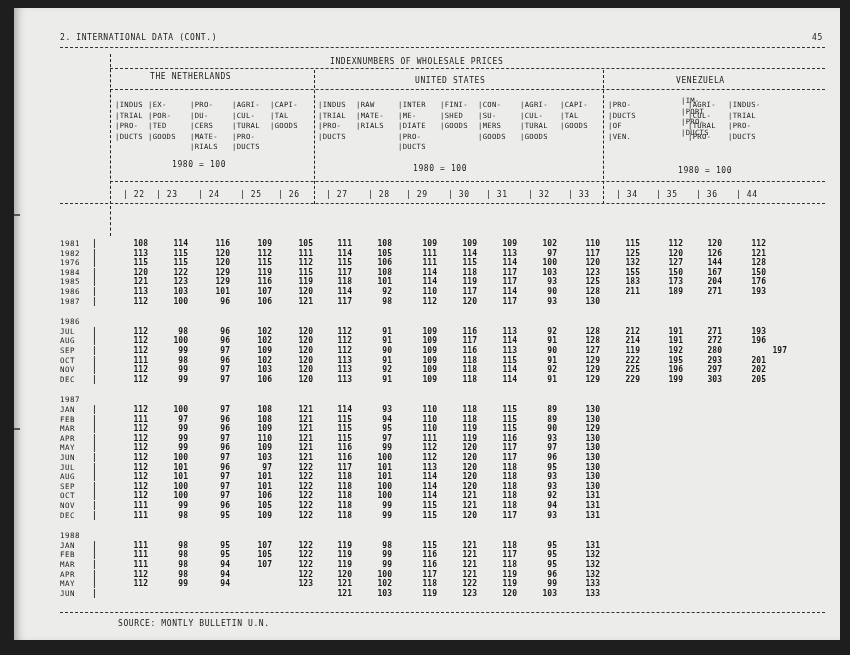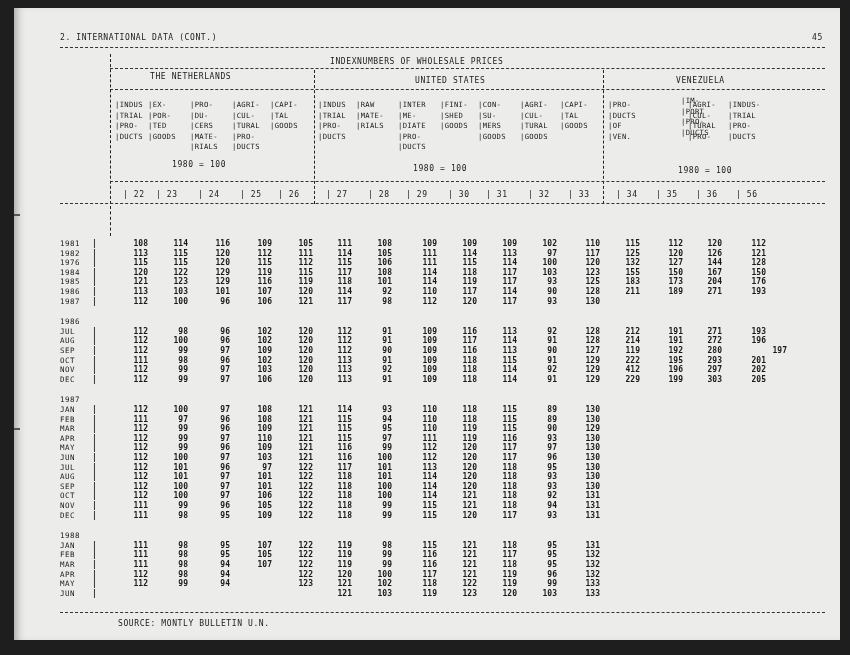--- a/index.html
+++ b/index.html
@@ -129,21 +129,21 @@
     <div class="t" style="left: 326px; top: 190px;">| 27</div>
     <div class="t" style="left: 368px; top: 190px;">| 28</div>
     <div class="t" style="left: 406px; top: 190px;">| 29</div>
     <div class="t" style="left: 448px; top: 190px;">| 30</div>
     <div class="t" style="left: 486px; top: 190px;">| 31</div>
     <div class="t" style="left: 528px; top: 190px;">| 32</div>
     <div class="t" style="left: 568px; top: 190px;">| 33</div>
     <div class="t" style="left: 616px; top: 190px;">| 34</div>
     <div class="t" style="left: 656px; top: 190px;">| 35</div>
     <div class="t" style="left: 696px; top: 190px;">| 36</div>
-    <div class="t" style="left: 736px; top: 190px;">| 56</div>
+    <div class="t" style="left: 736px; top: 190px;">| 44</div>
   </div>
 <div class="dash" style="left:60px;top:203px;width:765px"></div>
 <div class="vbar" style="left:110px;top:206px;height:30px"></div>
 
 <div id="tbody">
     <div class="rowlbl" style="top: 239px;">1981</div>
     <div class="pipe" style="top: 239px;">|</div>
     <div class="num" style="left: 120px; top: 239px;">108</div>
     <div class="num" style="left: 160px; top: 239px;">114</div>
     <div class="num" style="left: 202px; top: 239px;">116</div>
@@ -344,21 +344,21 @@
     <div class="num" style="left: 202px; top: 365.2px;">97</div>
     <div class="num" style="left: 244px; top: 365.2px;">103</div>
     <div class="num" style="left: 285px; top: 365.2px;">120</div>
     <div class="num" style="left: 324px; top: 365.2px;">113</div>
     <div class="num" style="left: 364px; top: 365.2px;">92</div>
     <div class="num" style="left: 409px; top: 365.2px;">109</div>
     <div class="num" style="left: 449px; top: 365.2px;">118</div>
     <div class="num" style="left: 489px; top: 365.2px;">114</div>
     <div class="num" style="left: 529px; top: 365.2px;">92</div>
     <div class="num" style="left: 572px; top: 365.2px;">129</div>
-    <div class="num" style="left: 612px; top: 365.2px;">412</div>
+    <div class="num" style="left: 612px; top: 365.2px;">225</div>
     <div class="num" style="left: 655px; top: 365.2px;">196</div>
     <div class="num" style="left: 694px; top: 365.2px;">297</div>
     <div class="num" style="left: 738px; top: 365.2px;">202</div>
     <div class="rowlbl" style="top: 374.8px;">DEC</div>
     <div class="pipe" style="top: 374.8px;">|</div>
     <div class="num" style="left: 120px; top: 374.8px;">112</div>
     <div class="num" style="left: 160px; top: 374.8px;">99</div>
     <div class="num" style="left: 202px; top: 374.8px;">97</div>
     <div class="num" style="left: 244px; top: 374.8px;">106</div>
     <div class="num" style="left: 285px; top: 374.8px;">120</div>

